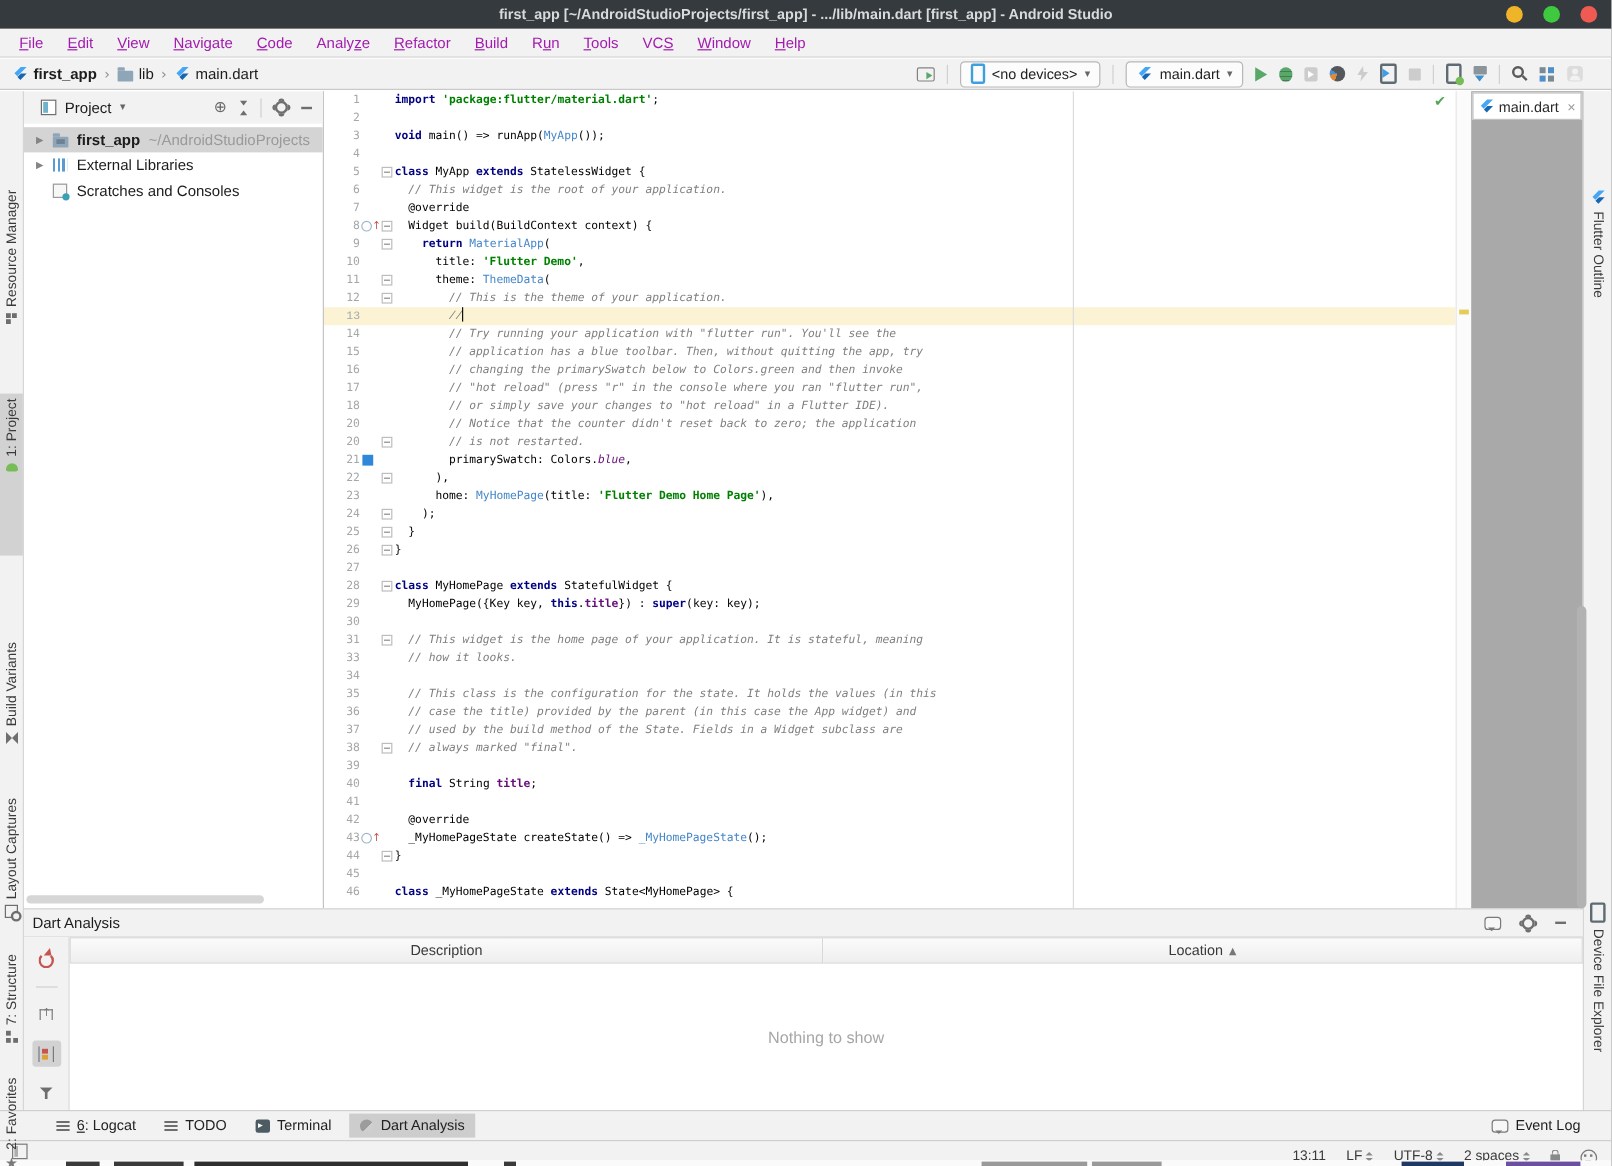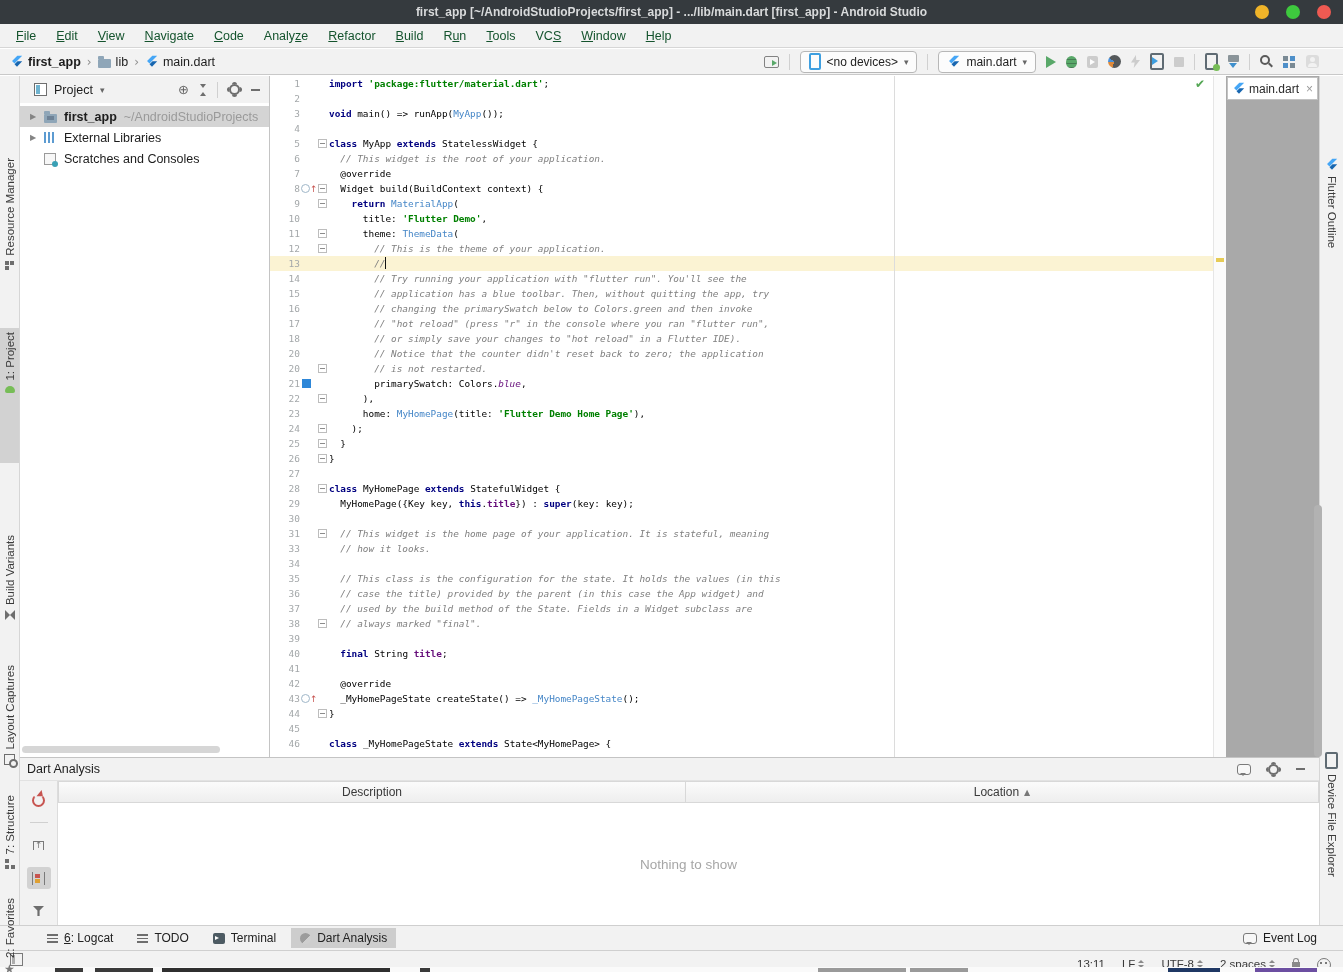--- a/index.html
+++ b/index.html
@@ -7,21 +7,21 @@
        font-family:"Liberation Sans","DejaVu Sans",sans-serif;color:#1C1C1C;}
   
   .titlebar{position:absolute;left:0;top:0;width:100%;height:24px;background:#353A3E;}
   .titlebar .title{position:absolute;left:0;right:0;top:0;height:24px;line-height:24px;
        text-align:center;color:#D8DADB;font-size:12px;font-weight:bold;white-space:nowrap;}
   .win-controls{position:absolute;right:12px;top:5px;display:flex;gap:17px;}
   .win-dot{width:14px;height:14px;border-radius:50%;}
   
   .menubar{position:absolute;left:0;top:24px;width:100%;height:24px;background:#F2F2F2;
        border-bottom:1px solid #D6D6D6;display:flex;align-items:center;padding-left:6px;box-sizing:border-box;}
-  .menu-item{padding:2px 10px;font-size:12.5px;color:#14532d;}
+  .menu-item{padding:2px 10px;font-size:12.5px;color:#a21caf;}
   .mn{text-decoration:underline;}
   
   .navbar{position:absolute;left:0;top:49px;width:100%;height:26px;background:#F2F2F2;
        border-bottom:1px solid #C9C9C9;display:flex;align-items:center;box-sizing:border-box;}
   .crumbs{display:flex;align-items:center;gap:6px;padding-left:10px;font-size:12.5px;}
   .crumb{display:flex;align-items:center;gap:5px;}
   .crumb-sep{color:#8E8E8E;font-size:12px;}
   .main-toolbar{margin-left:auto;display:flex;align-items:center;gap:10px;padding-right:24px;}
   .tb-btn{height:20px;border:1px solid #B7B7B7;border-radius:4px;background:#FCFCFC;
        display:flex;align-items:center;gap:6px;padding:0 8px;font-size:12px;color:#222;}
@@ -47,21 +47,21 @@
   .tree-row.selected{background:#D4D4D4;}
   .tr-exp{width:14px;color:#848484;font-size:8px;flex:none;}
   .tr-ic{width:20px;flex:none;display:flex;align-items:center;}
   .tr-label.bold{font-weight:bold;}
   .tr-hint{color:#9A9A9A;margin-left:7px;}
   .pp-scroll{position:absolute;left:2px;bottom:4px;width:198px;height:7px;background:#D6D6D6;border-radius:4px;}
   
   .editor{position:absolute;left:270px;top:76px;width:943px;height:681px;background:#FFF;overflow:hidden;}
   .code-row{display:flex;height:15px;line-height:15px;font-family:"DejaVu Sans Mono",monospace;
        font-size:9.4px;white-space:pre;}
-  .code-row.hl{background:#FBF3D3;}
+  .code-row.hl{background:#FBF3D3;font-family:Liberation Mono, monospace;}
   .ln{width:30px;text-align:right;color:#A4A8AA;flex:none;font-size:9.5px;}
   .gslot{width:16px;flex:none;position:relative;}
   .fslot{width:13px;flex:none;position:relative;}
   .ct{flex:none;color:#000;}
   .tk-k{color:#000080;font-weight:bold;}
   .tk-s{color:#008000;font-weight:bold;}
   .tk-c{color:#7F7F7F;font-style:italic;}
   .tk-cl{color:#4586C7;}
   .tk-f{color:#660E7A;font-weight:bold;}
   .tk-fi{color:#660E7A;font-style:italic;}

